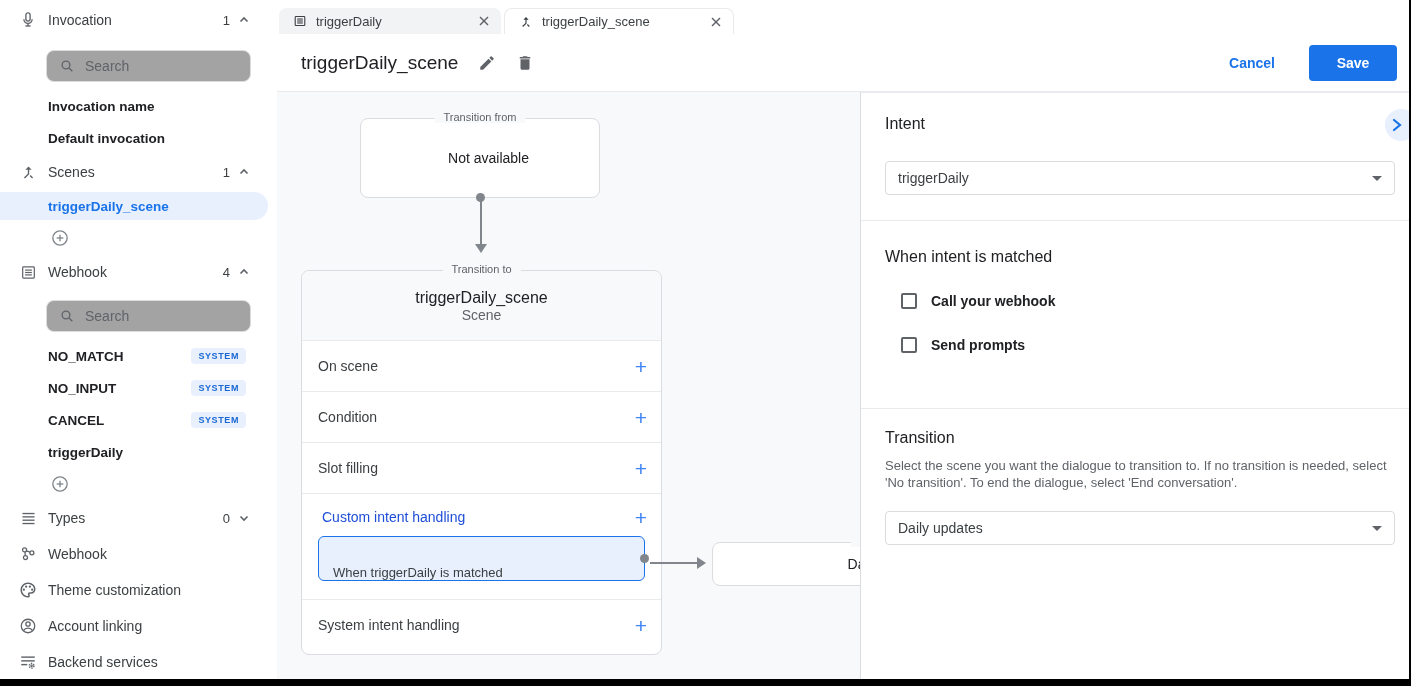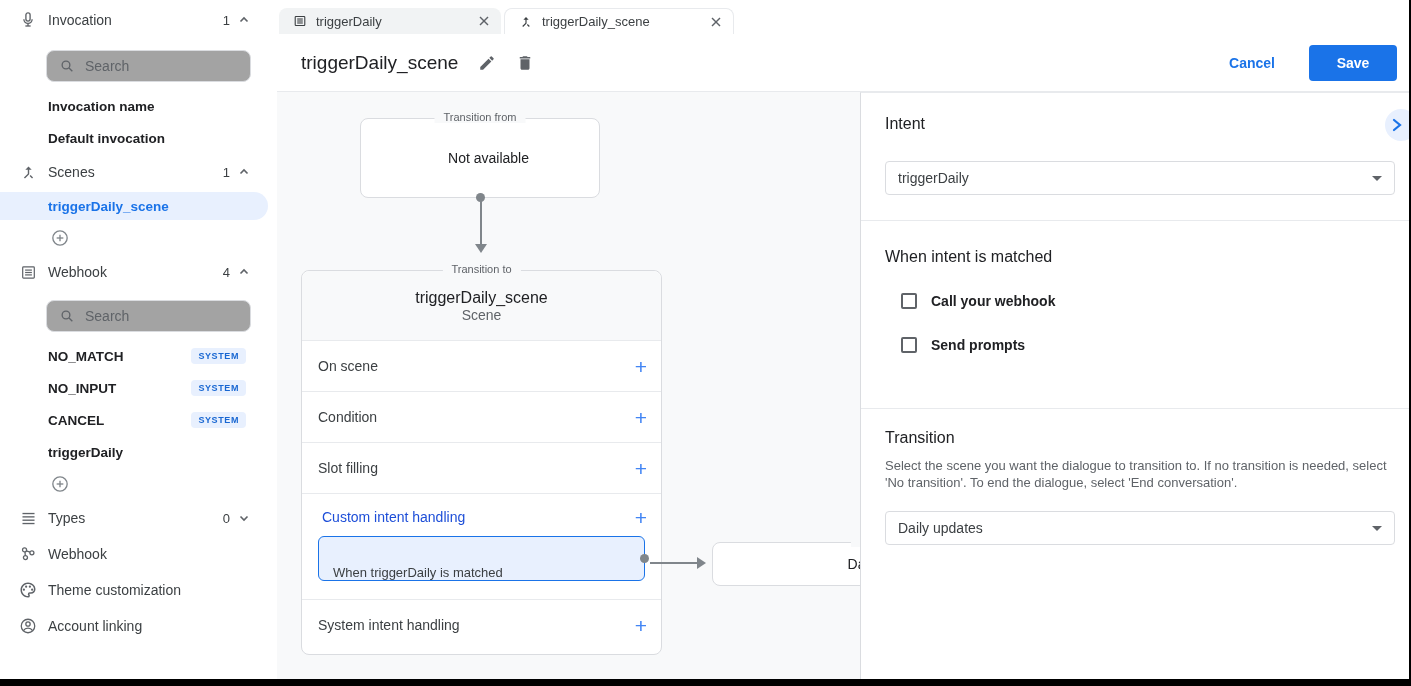--- a/index.html
+++ b/index.html
@@ -285,20 +285,34 @@
       <span class="sicon">
         <svg width="18" height="18" viewBox="0 0 24 24" fill="none" stroke="#5f6368" stroke-width="1.7">
             <circle cx="12" cy="12" r="9"></circle>
             <circle cx="12" cy="9.4" r="2.9"></circle>
             <path d="M5.9 18.1c1.3-2.1 3.6-3.3 6.1-3.3s4.8 1.2 6.1 3.3"></path>
           </svg>
       </span>
       <span class="slabel">Account linking</span>
     </div>
 
+    <div class="srow" style="top:648px">
+      <span class="sicon">
+        <svg width="18" height="18" viewBox="0 0 24 24" fill="none" stroke="#5f6368">
+            <g stroke-width="1.9">
+              <line x1="3" y1="5.5" x2="21" y2="5.5"></line>
+              <line x1="3" y1="10.5" x2="21" y2="10.5"></line>
+              <line x1="3" y1="15.5" x2="11" y2="15.5"></line>
+            </g>
+            <circle cx="16.8" cy="17" r="3.1" stroke-width="1.9" stroke-dasharray="1.7 1.35"></circle>
+            <circle cx="16.8" cy="17" r="1" stroke-width="1.4"></circle>
+          </svg>
+      </span>
+      <span class="slabel">Backend services</span>
+    </div>
   </nav>
 
   <div class="tabbar">
     <div class="tab inactive">
       <span class="ticon">
         <svg width="14" height="14" viewBox="0 0 24 24" fill="none" stroke="#3c4043" stroke-width="1.9">
             <rect x="3.8" y="4.2" width="16.4" height="15.6" rx="1.2"></rect>
             <line x1="7.2" y1="8.6" x2="16.8" y2="8.6"></line>
             <line x1="7.2" y1="12" x2="16.8" y2="12"></line>
             <line x1="7.2" y1="15.4" x2="16.8" y2="15.4"></line>

